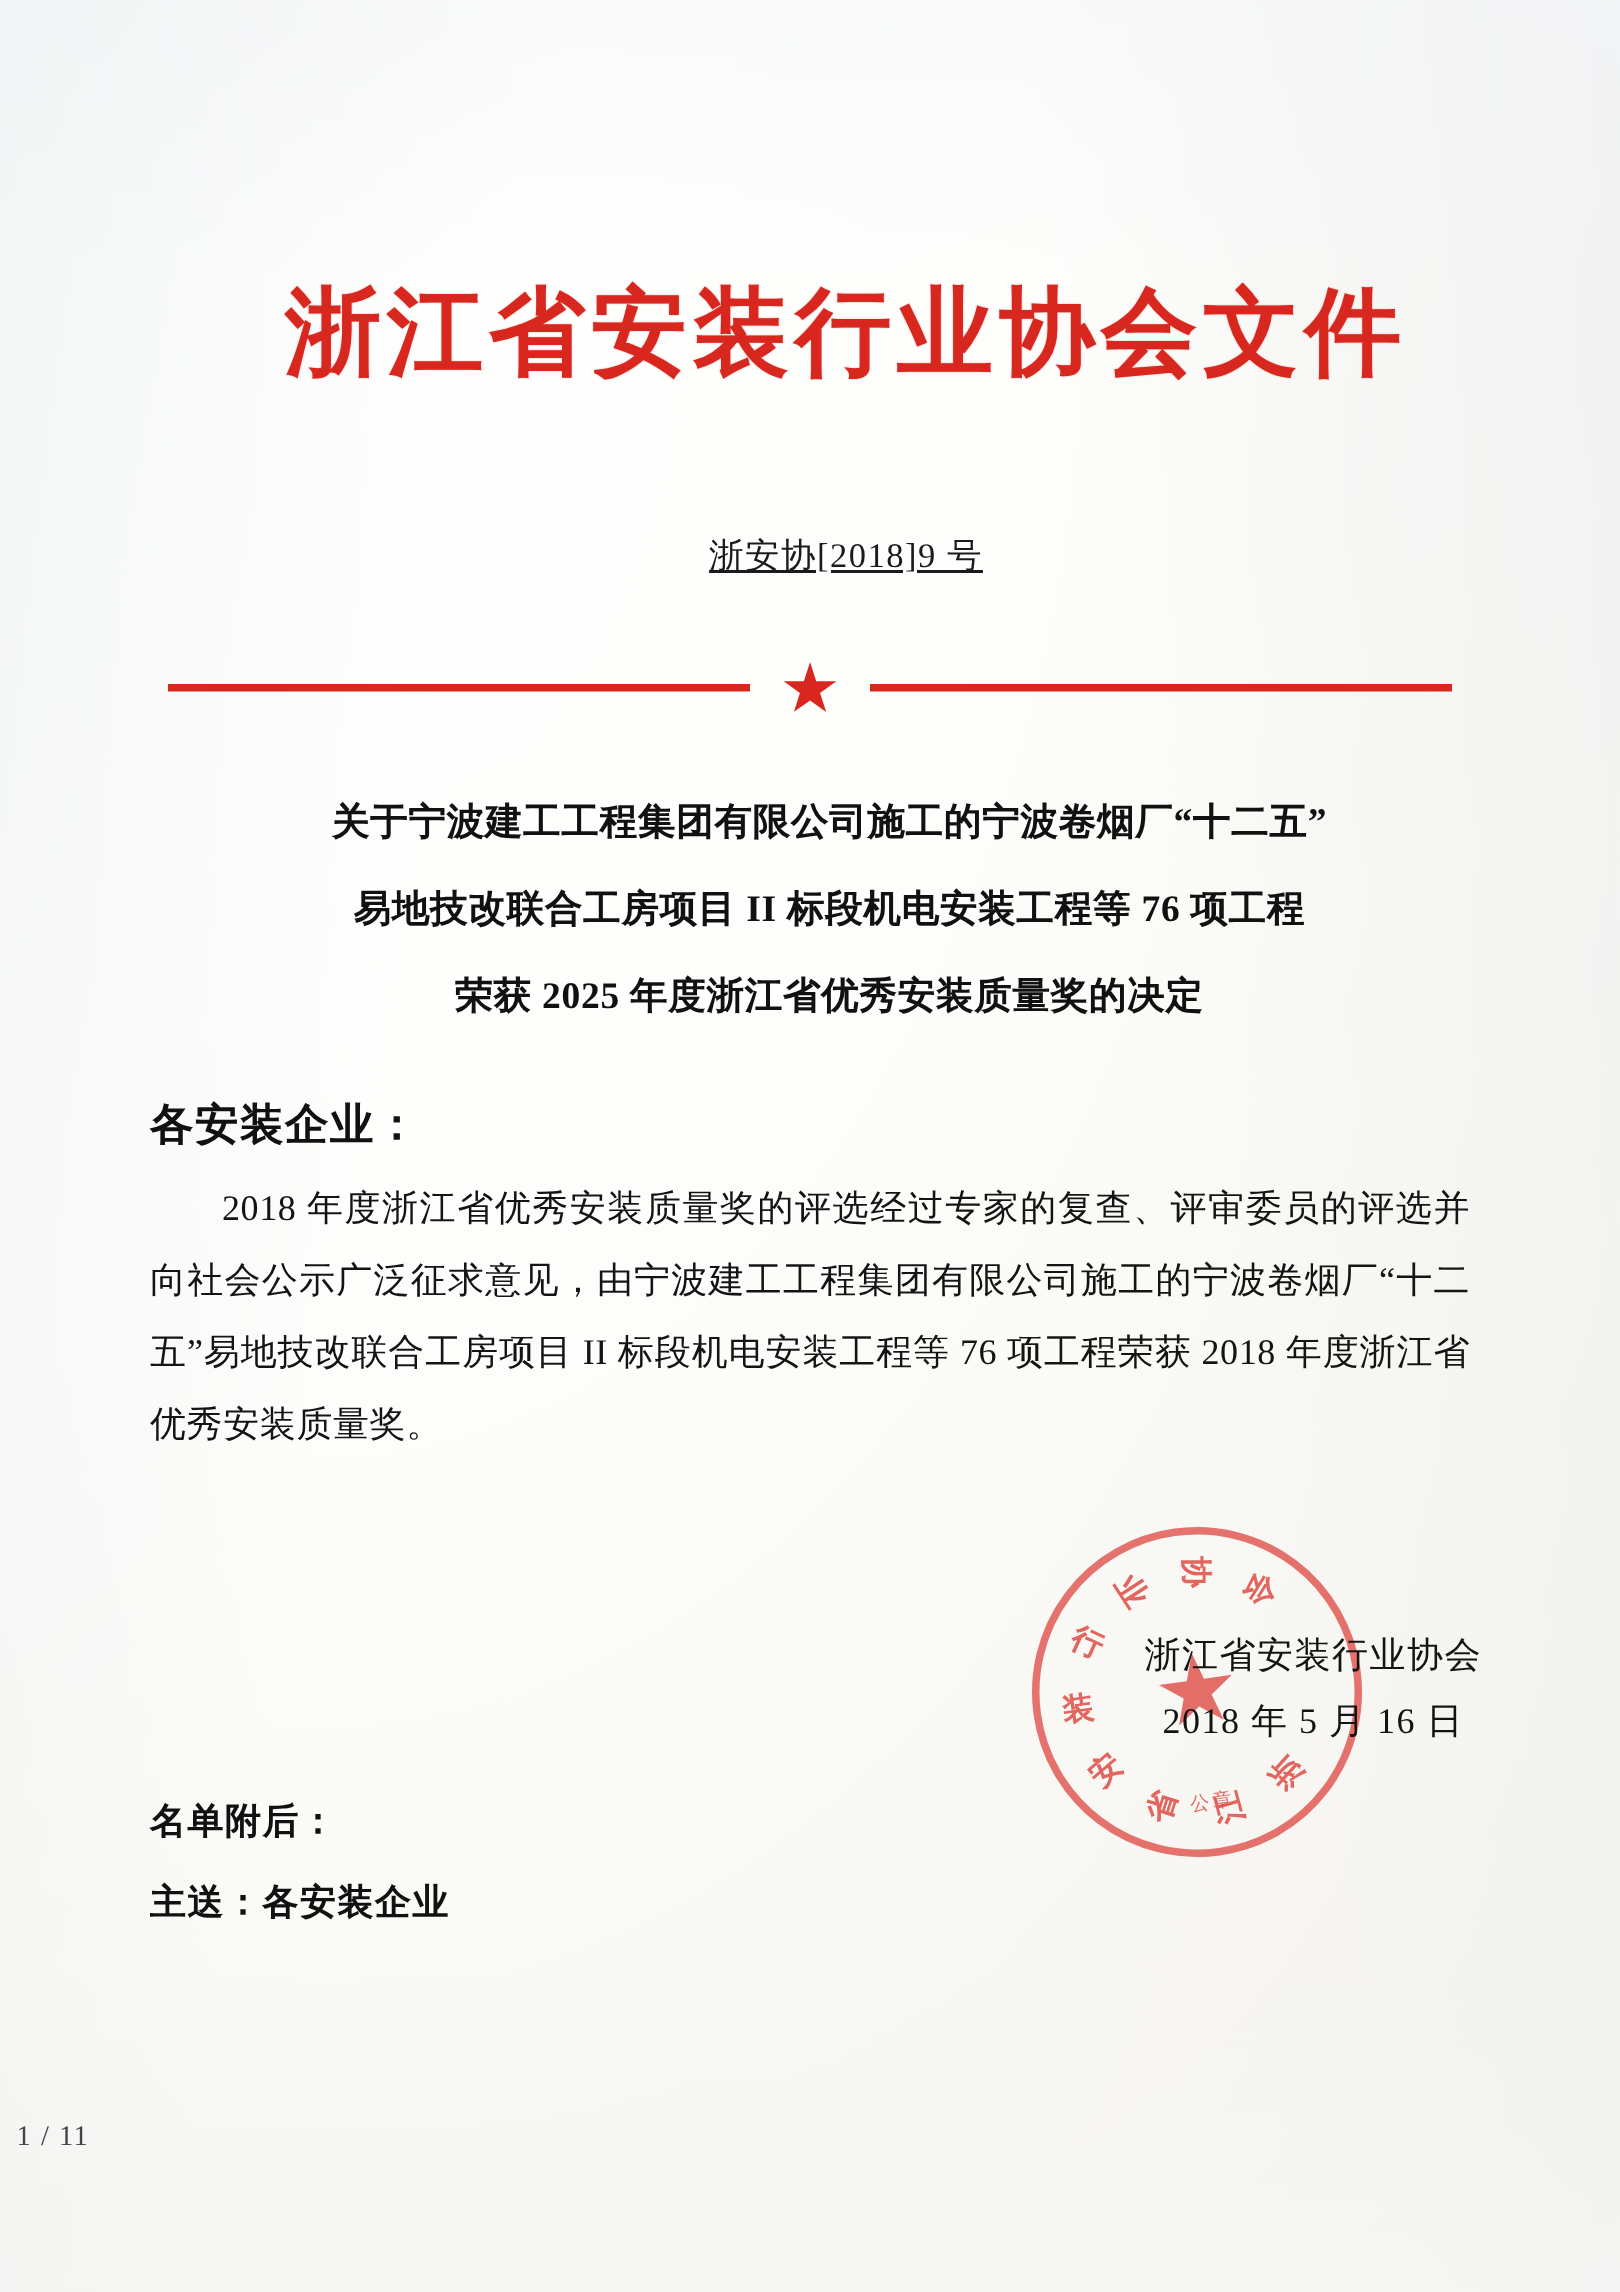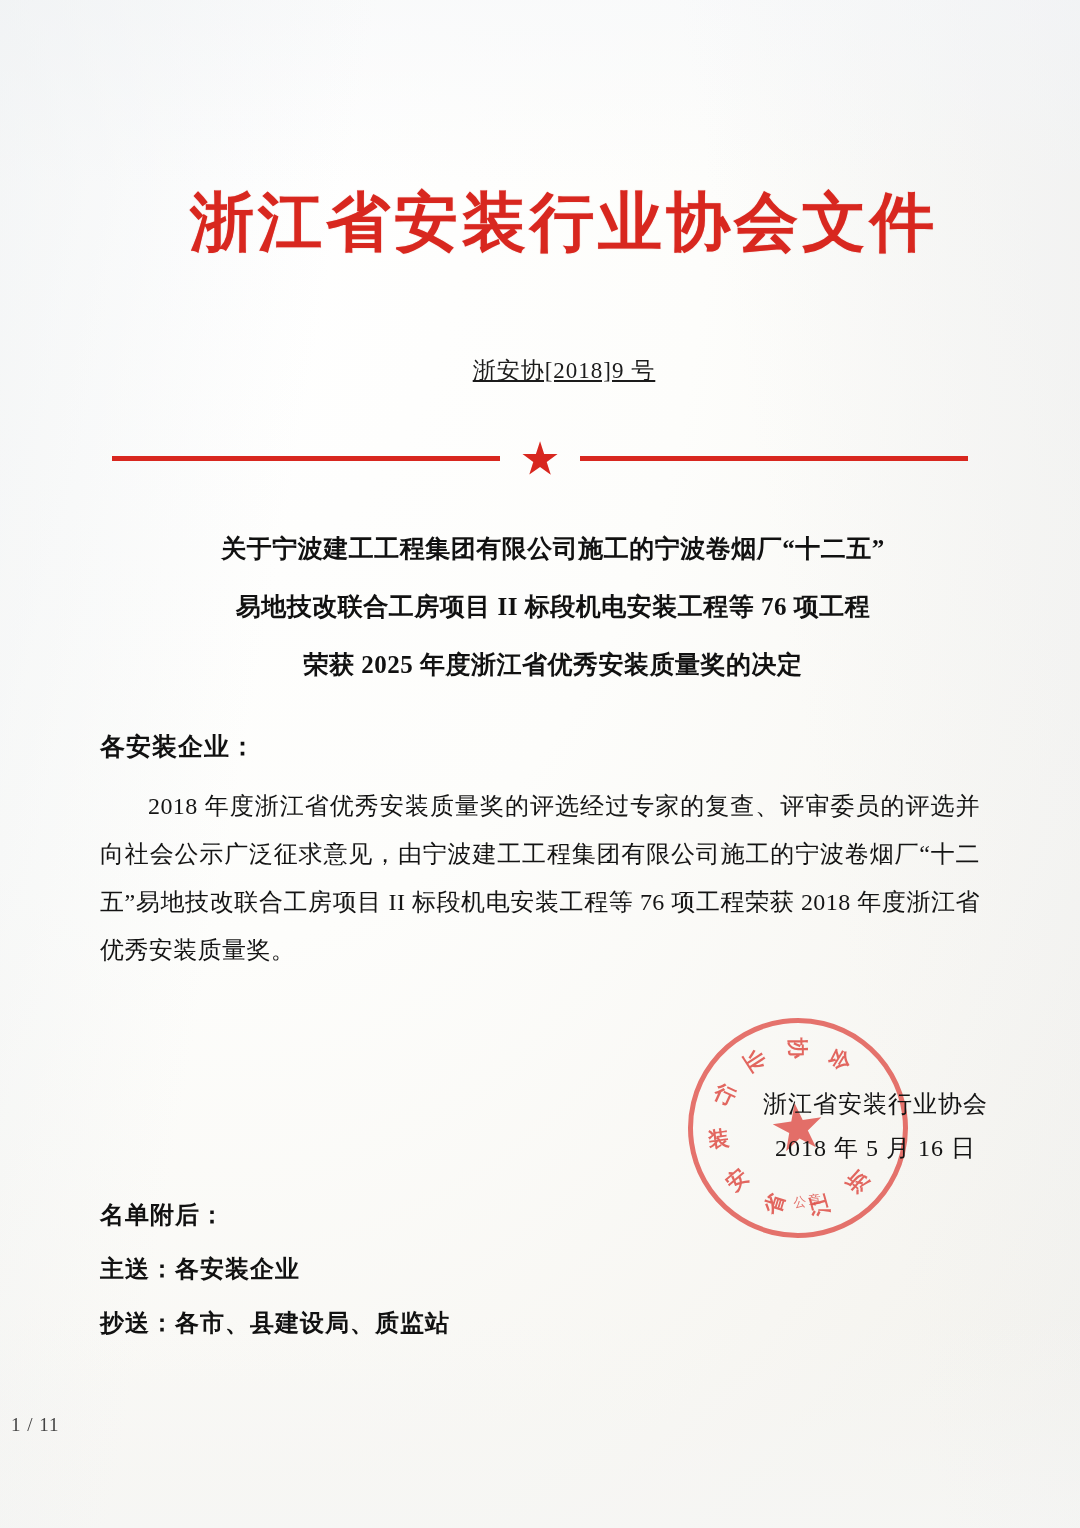--- a/index.html
+++ b/index.html
@@ -106,21 +106,21 @@
     letter-spacing: 0.5px;
   }
   .subject .line { display: block; }
 
   
   .salutation {
     position: absolute;
     top: 730px;
     left: 100px;
     font-weight: bold;
-    font-size: 25px;
+    font-size: 29px;
     color: #111;
     letter-spacing: 1px;
     text-align: center;
   }
   .body-text {
     position: absolute;
     top: 782px;
     left: 100px;
     width: 880px;
     font-size: 24px;
@@ -266,21 +266,18 @@
       <div>2018 年 5 月 16 日</div>
     </div>
 
     <div class="notes">
       <div class="note-line">
         <span>名单附后：</span>
       </div>
       <div class="note-line">
         <span>主送：</span><span class="val">各安装企业</span>
       </div>
-      <div class="note-line">
-        <span>抄送：</span><span class="val">各市、县建设局、质监站</span>
-      </div>
     </div>
 
     <div class="page-number">1 / 11</div>
 
   </div>
 </div>
 
 </body></html>

